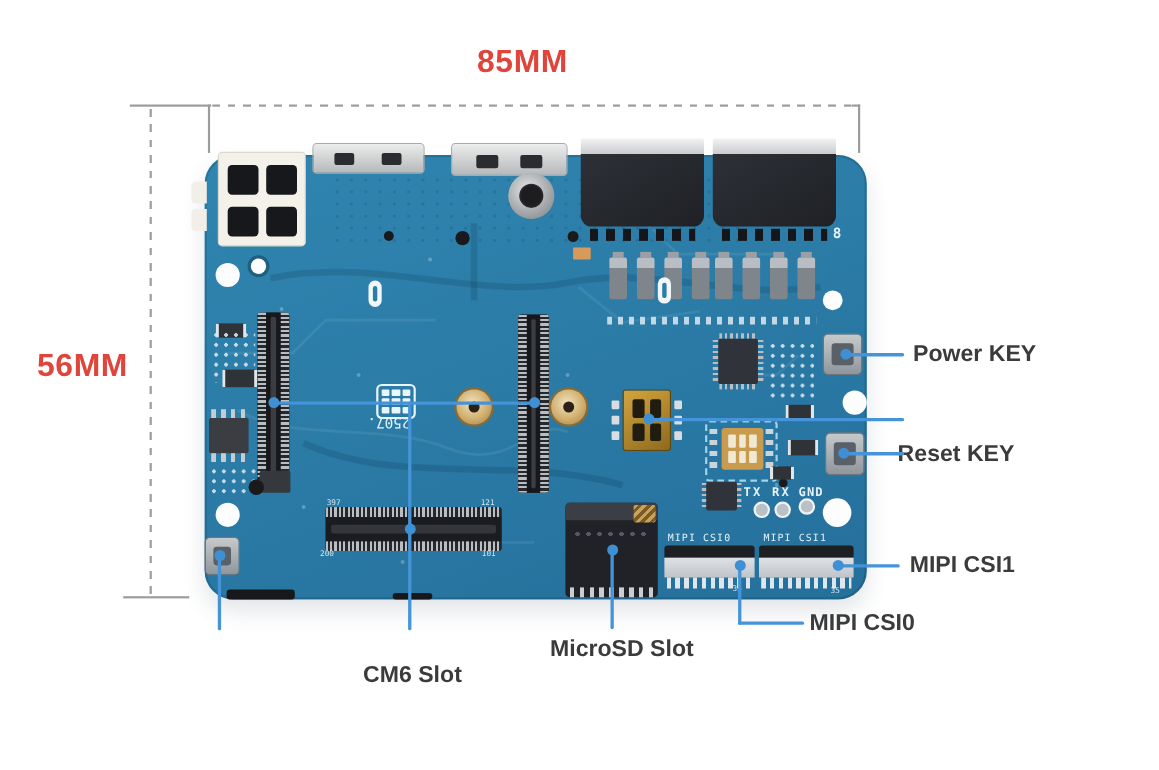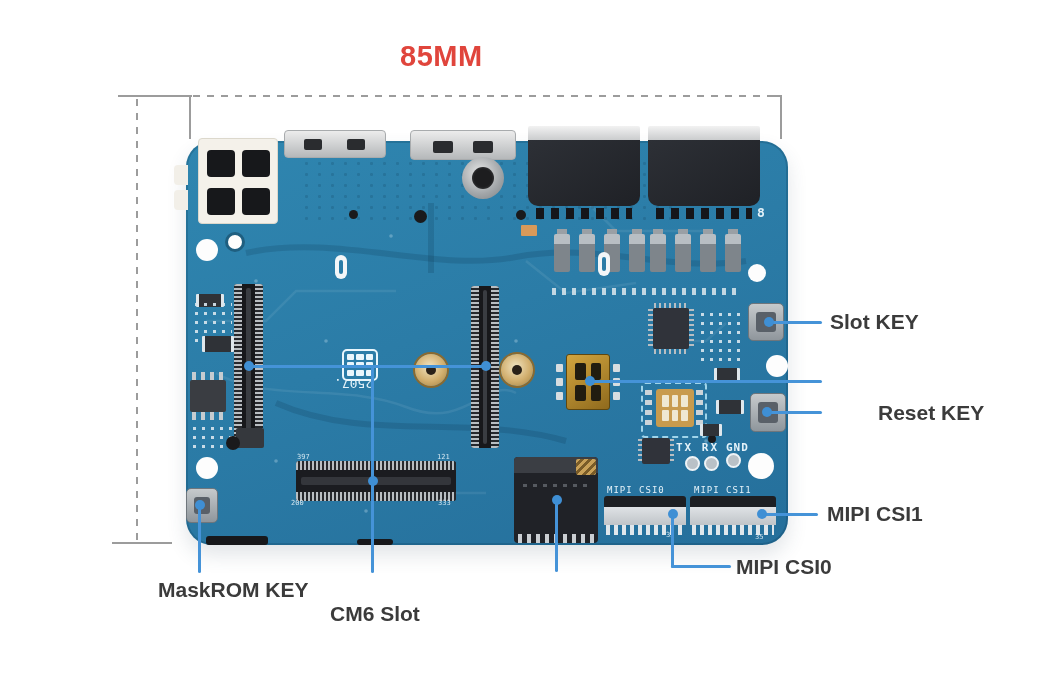--- a/index.html
+++ b/index.html
@@ -99,21 +99,22 @@
   .csi .mid{position:absolute;left:0;top:11px;right:0;height:18px;background:linear-gradient(#dfe2e5,#bfc4c8);}
   .csi .teeth{position:absolute;left:2px;top:29px;right:2px;height:10px;
               background:repeating-linear-gradient(90deg,#dfe7ec 0 4px,transparent 4px 8px);}
   .strip{position:absolute;background:#17181b;border-radius:3px;}
 </style>
 </head>
 <body>
 
 <div class="canvas">
 
-  <div class="dim-label" style="left:400px;top:40px;width:150px;">85MM</div>
+  <div class="dim-label" style="left:400px;top:40px;width:150px;text-align:center;">85MM</div>
+  <div class="dim-label" style="left:25px;top:317px;width:100px;text-align:center;">56MM</div>
 
   <div class="dim-dash-h" style="left:193px;top:95px;width:583px;"></div>
   <div class="dim-solid" style="left:118px;top:95px;width:74px;height:2px;"></div>
   <div class="dim-solid" style="left:189px;top:95px;width:2px;height:44px;"></div>
   <div class="dim-solid" style="left:774px;top:95px;width:8px;height:2px;"></div>
   <div class="dim-solid" style="left:780px;top:95px;width:2px;height:44px;"></div>
   <div class="dim-dash-v" style="left:136px;top:99px;height:442px;"></div>
   <div class="dim-solid" style="left:112px;top:542px;width:60px;height:2px;"></div>
 
   <div class="board">
@@ -212,21 +213,21 @@
     <div class="b2b-h" style="left:110px;top:320px;width:160px;height:40px;">
       <div class="pins"></div>
         <div class="mid">
           <i></i>
         </div>
         <div class="pins"></div>
     </div>
     <div class="silk tiny" style="left:111px;top:312px;">397</div>
     <div class="silk tiny" style="left:251px;top:312px;">121</div>
     <div class="silk tiny" style="left:105px;top:358px;">200</div>
-    <div class="silk tiny" style="left:252px;top:358px;">333</div>
+    <div class="silk tiny" style="left:252px;top:358px;">101</div>
 
     <div class="qr" style="left:156px;top:208px;width:26px;height:22px;">
       <b></b>
         <b></b>
         <b></b>
         <b></b>
         <b></b>
         <b></b>
         <b></b>
         <b></b>
@@ -384,20 +385,20 @@
 
   <div class="lead-h" style="left:248px;top:365px;width:240px;"></div>
   <div class="lead-v" style="left:371px;top:365px;height:208px;"></div>
   <div class="lead-dot" style="left:244px;top:361px;"></div>
   <div class="lead-dot" style="left:481px;top:361px;"></div>
   <div class="lead-dot" style="left:368px;top:476px;"></div>
 
   <div class="lead-v" style="left:555px;top:500px;height:72px;"></div>
   <div class="lead-dot" style="left:552px;top:495px;"></div>
 
-  <div class="callout" style="left:830px;top:310px;">Slot KEY</div>
-  <div class="callout" style="left:878px;top:401px;">Reset KEY</div>
+  <div class="callout" style="left:830px;top:310px;">Power KEY</div>
+  <div class="callout" style="left:816px;top:401px;">Reset KEY</div>
   <div class="callout" style="left:827px;top:502px;">MIPI CSI1</div>
   <div class="callout" style="left:736px;top:555px;">MIPI CSI0</div>
-  <div class="callout" style="left:158px;top:578px;">MaskROM KEY</div>
   <div class="callout" style="left:330px;top:602px;">CM6 Slot</div>
+  <div class="callout" style="left:500px;top:578px;">MicroSD Slot</div>
 
 </div>
 
 </body></html>

